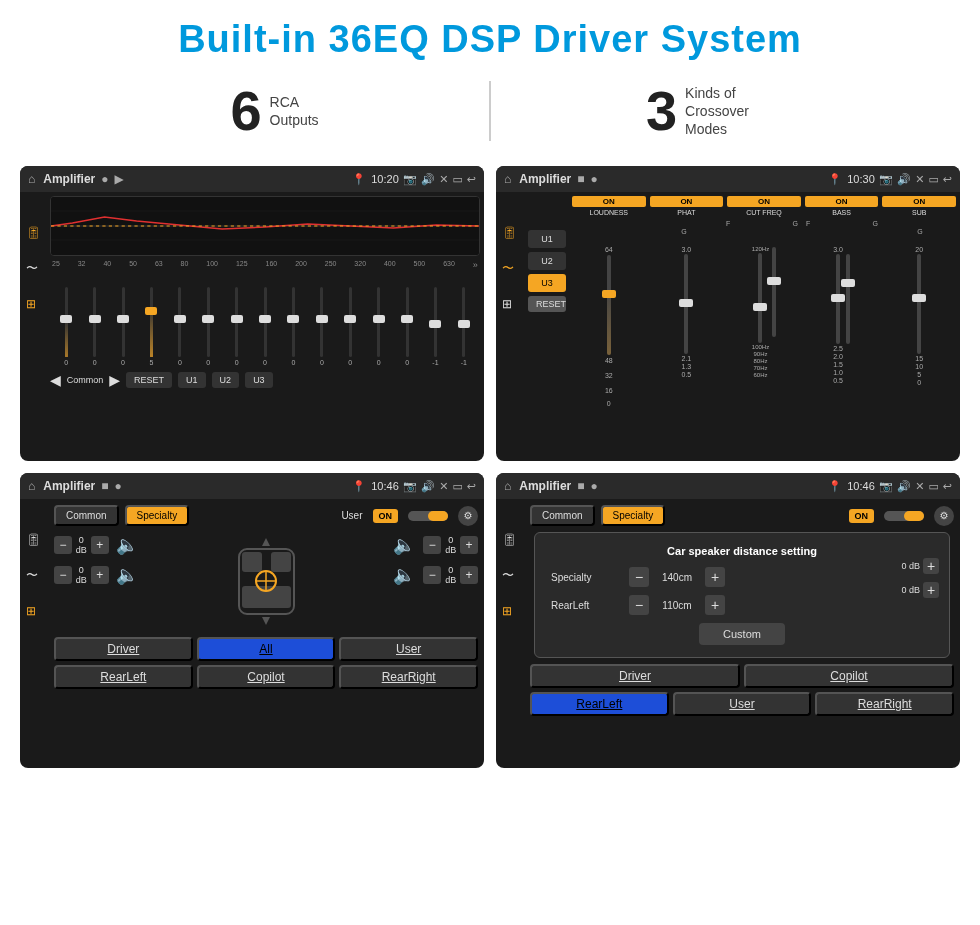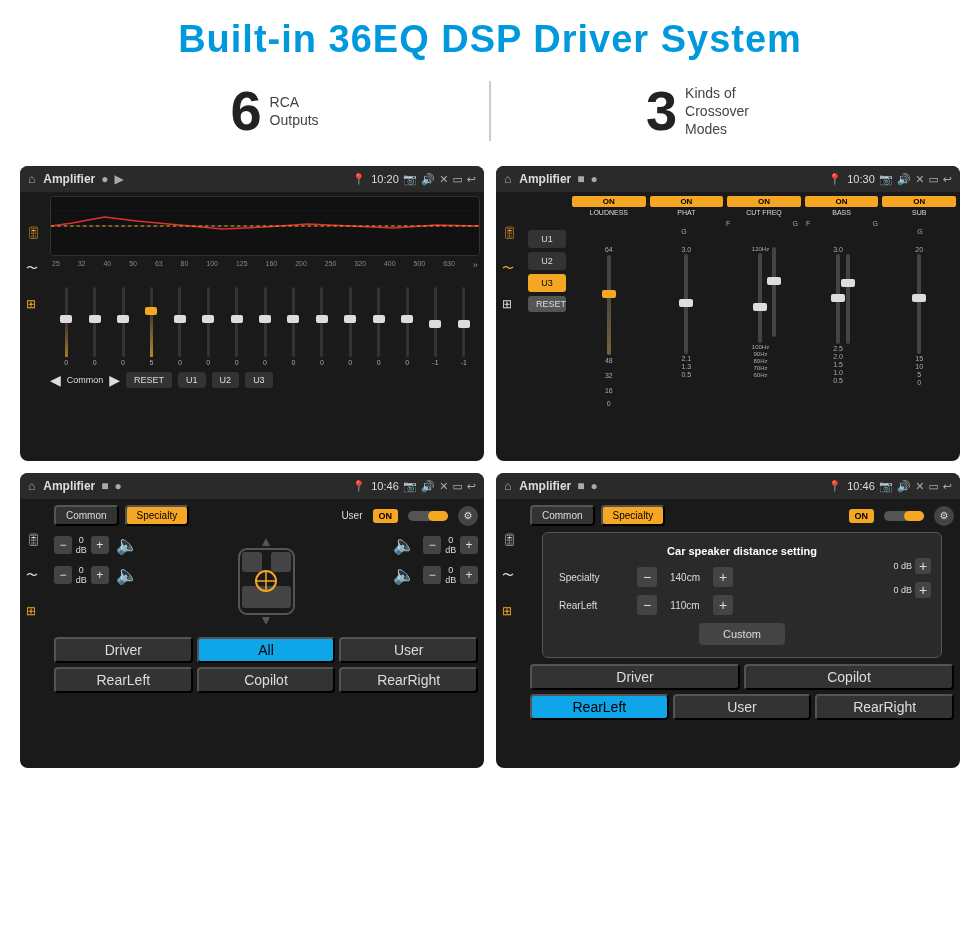--- a/index.html
+++ b/index.html
@@ -260,35 +260,36 @@
       display: flex;
       flex-direction: column;
       align-items: center;
       justify-content: center;
     }
     .fader-bottom-btn {
       background: #333;
       color: #ddd;
       border-radius: 4px;
       padding: 3px 8px;
-      font-size: 14px;
+      font-size: 12px;
       cursor: pointer;
       flex: 1;
       text-align: center;
+      text-decoration: underline;
     }
     .fader-bottom-btn.active {
-      background: #0ea5e9;
+      background: #1d4ed8;
       color: #000;
     }
     .dist-overlay {
       background: #2a2a2a;
       border: 1px solid #555;
       border-radius: 6px;
       padding: 12px 16px;
-      margin: 4px 12px;
+      margin: 4px 4px;
       position: relative;
     }
     .dist-overlay-title {
       color: #fff;
       font-size: 11px;
       font-weight: bold;
       margin-bottom: 10px;
       text-align: center;
     }
     .dist-row {

